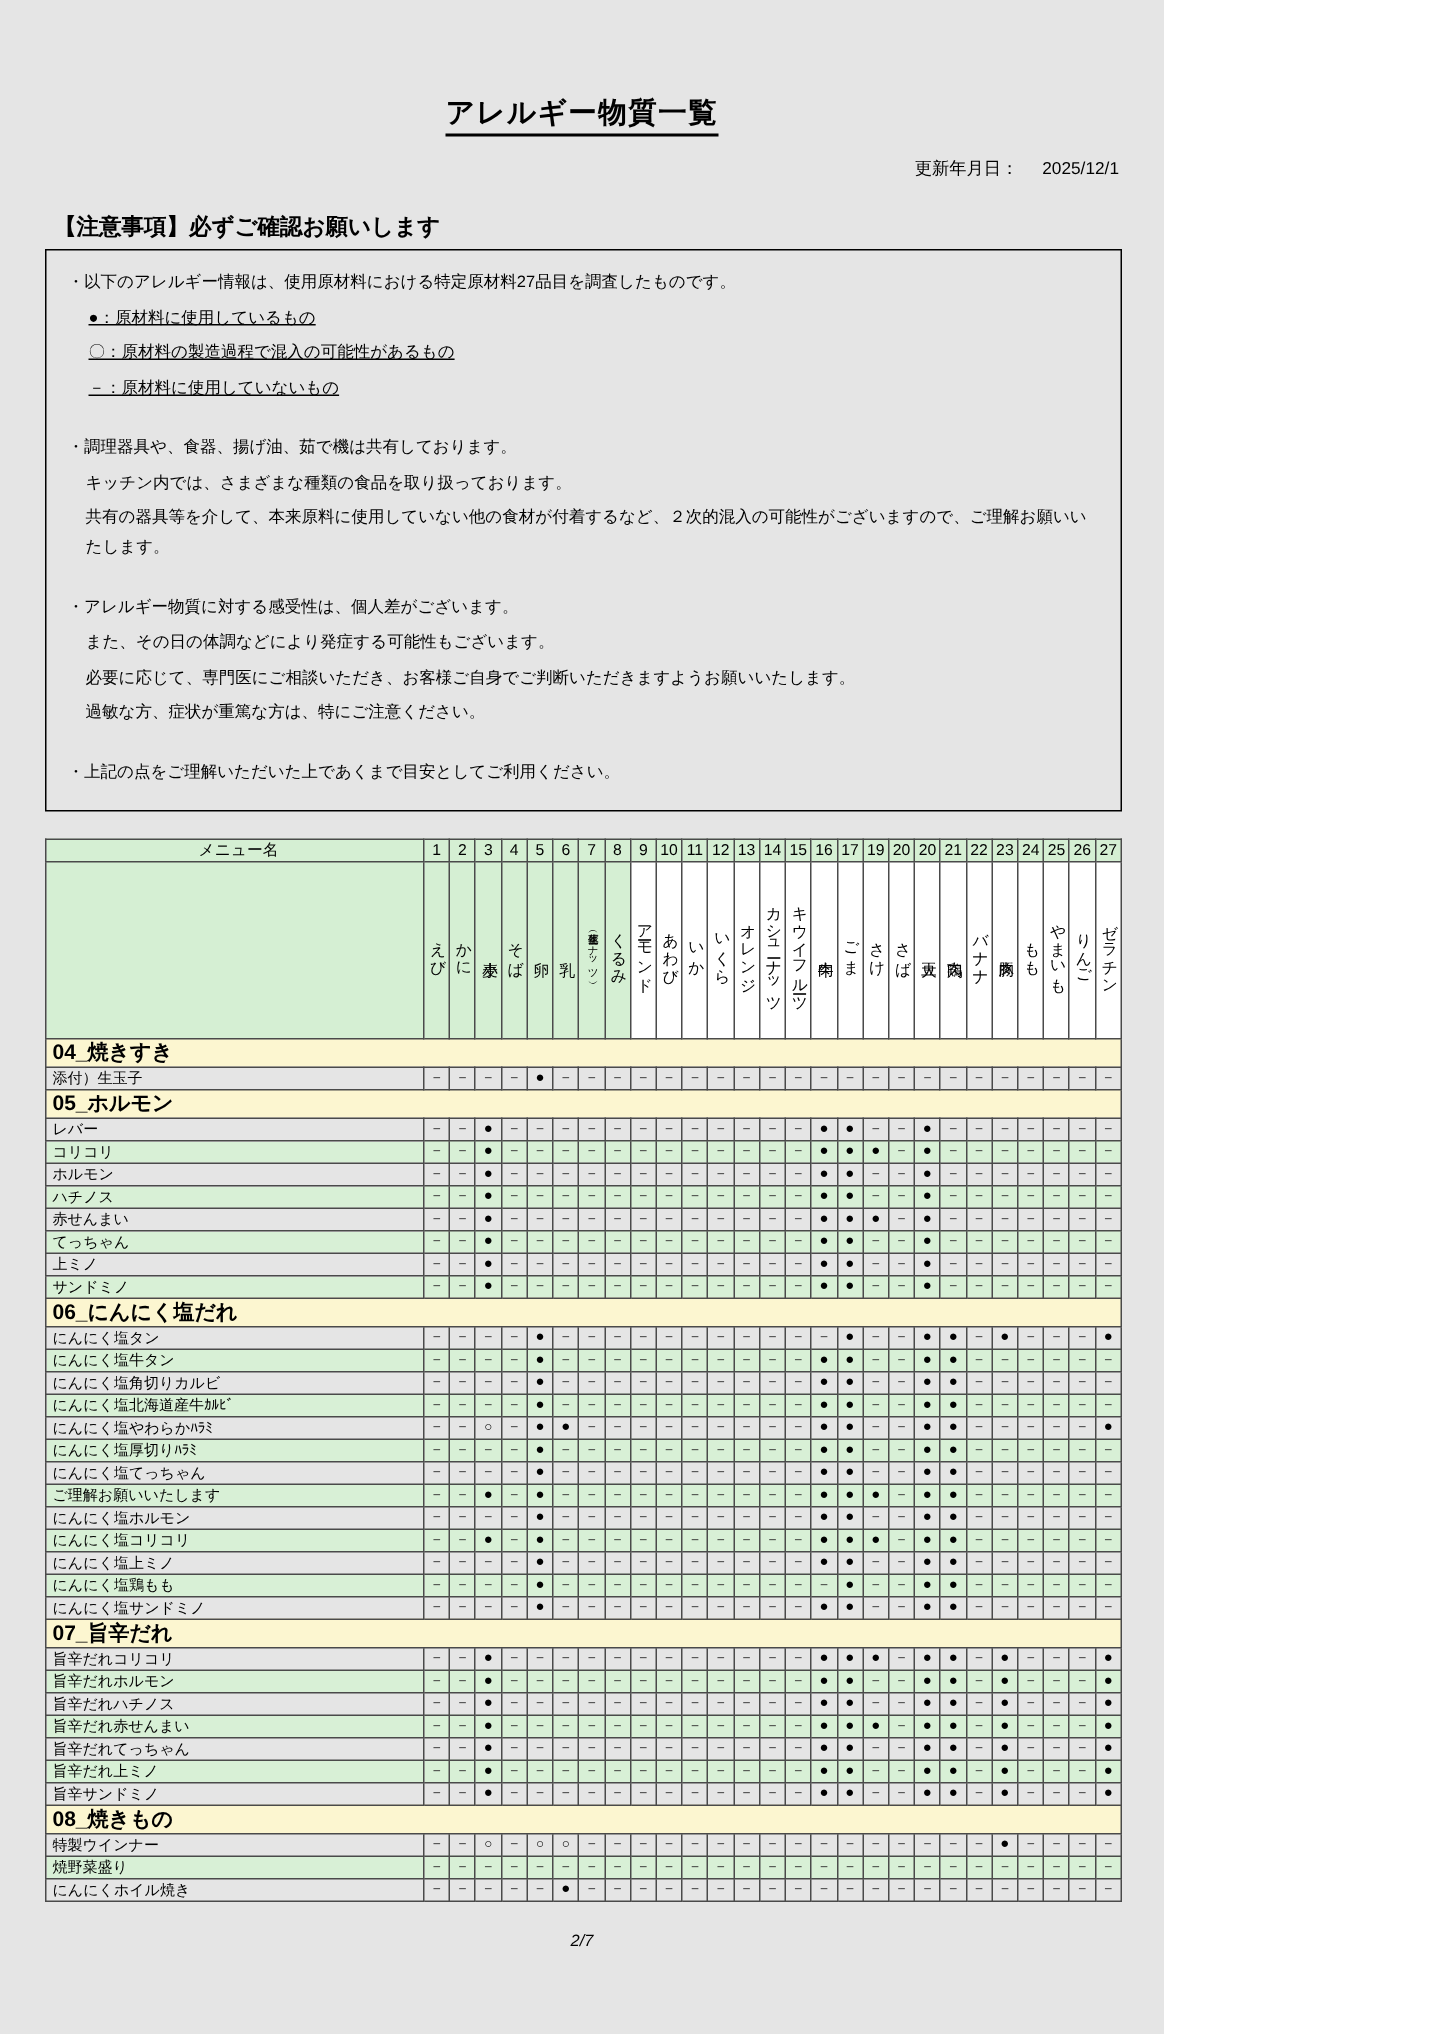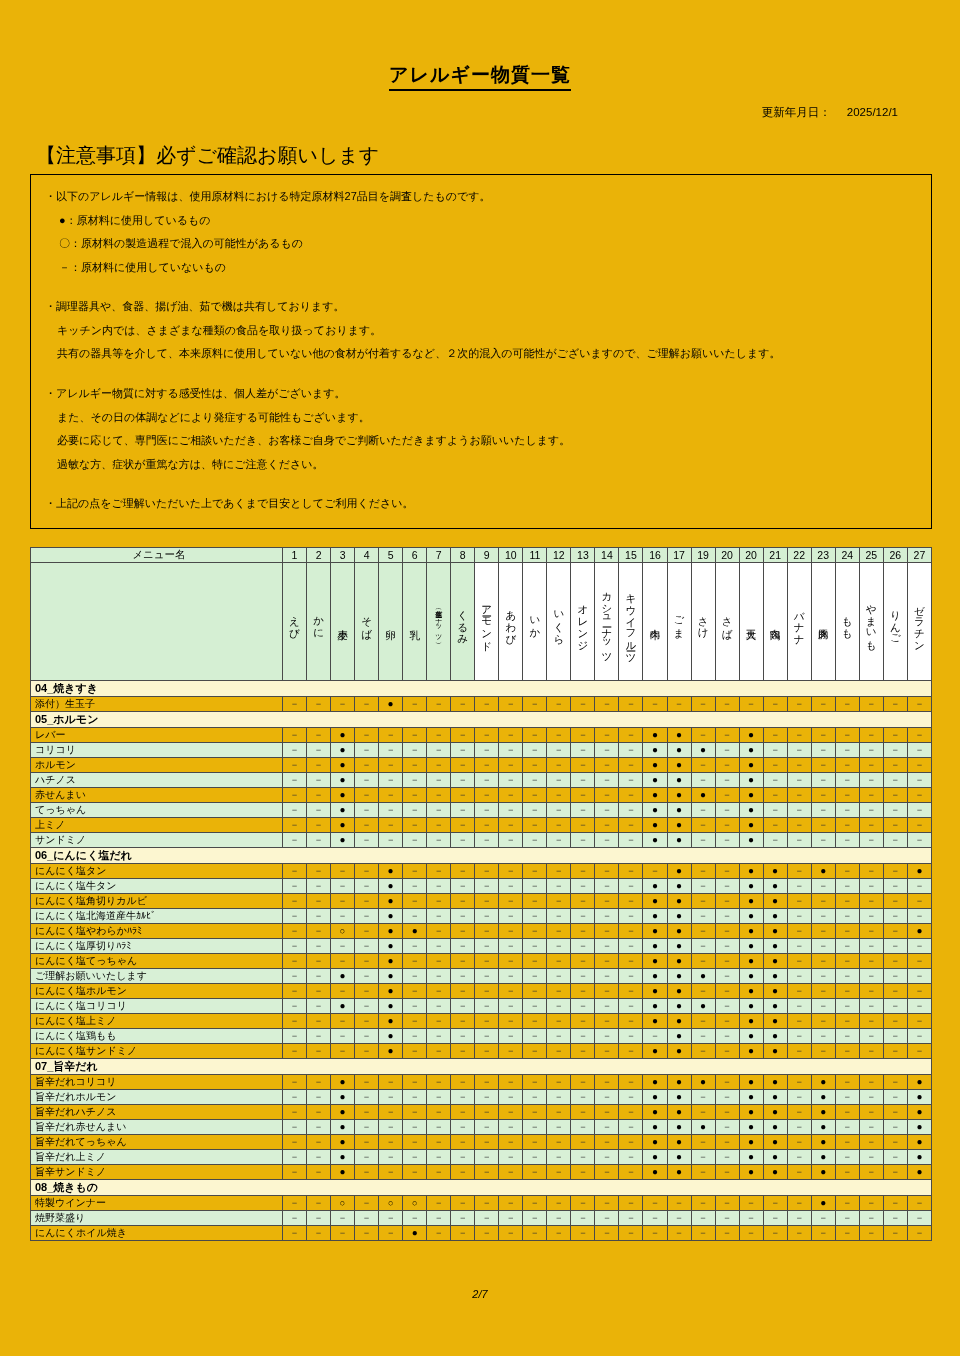--- a/index.html
+++ b/index.html
@@ -3,64 +3,64 @@
 <meta charset="utf-8">
 <style>
   * { box-sizing: border-box; }
   html, body {
     margin: 0; padding: 0;
     background: #ffffff;
     font-family: "Liberation Sans", "DejaVu Sans", sans-serif;
     color: #000;
   }
   .page {
-    width: 960px; height: 1356px;
+    width: 776px; height: 1356px;
     position: relative;
-    background: #eab308;
+    background: #e5e5e5;
     padding: 0;
   }
 
   
   .title-row {
     text-align: center;
     padding-top: 62px;
   }
   .doc-title {
     display: inline-block;
     font-size: 19px;
     font-weight: bold;
     letter-spacing: 1px;
     border-bottom: 2px solid #000;
     padding-bottom: 1px;
   }
   .update-row {
     text-align: right;
-    padding-right: 62px;
+    padding-right: 30px;
     margin-top: 14px;
     font-size: 11.5px;
   }
   .update-row .lbl { margin-right: 16px; }
 
   
   .notice-heading {
     margin: 22px 12px 5px 36px;
-    font-size: 20px;
-    font-weight: normal;
+    font-size: 15px;
+    font-weight: bold;
   }
   .notice-box {
     margin: 0 28px 0 30px;
     border: 1px solid #000;
     padding: 8px 10px 10px 10px;
     font-size: 11px;
     line-height: 1.78;
   }
   .notice-box p { margin: 4px; }
   .ind0 { padding-left: 0px; }
   .ind1 { padding-left: 12px; }
-  .ind-legend { padding-left: 14px; }
+  .ind-legend { padding-left: 14px; text-decoration: underline; }
   .gap { height: 12px; }
 
   
   .tbl-wrap {
     margin: 18px 28px 0 30px;
   }
   table.allergen {
     border-collapse: collapse;
     width: 100%;
     table-layout: fixed;
@@ -108,21 +108,21 @@
   .vtext.small { font-size: 7px; line-height: 1.02; }
   td.hl { background: #d5efd3; }
   td.plain { background: #ffffff; }
 
   
   tr.section td {
     background: #fcf6d0;
     text-align: left;
     padding-left: 4px !important;
     font-weight: bold;
-    font-size: 11px;
+    font-size: 14px;
     height: 15px;
   }
   
   tr.data td { height: 15px; font-size: 10px; }
   tr.data td.menu {
     text-align: left;
     padding-left: 4px !important;
     font-size: 10px;
     white-space: nowrap;
     overflow: hidden;

